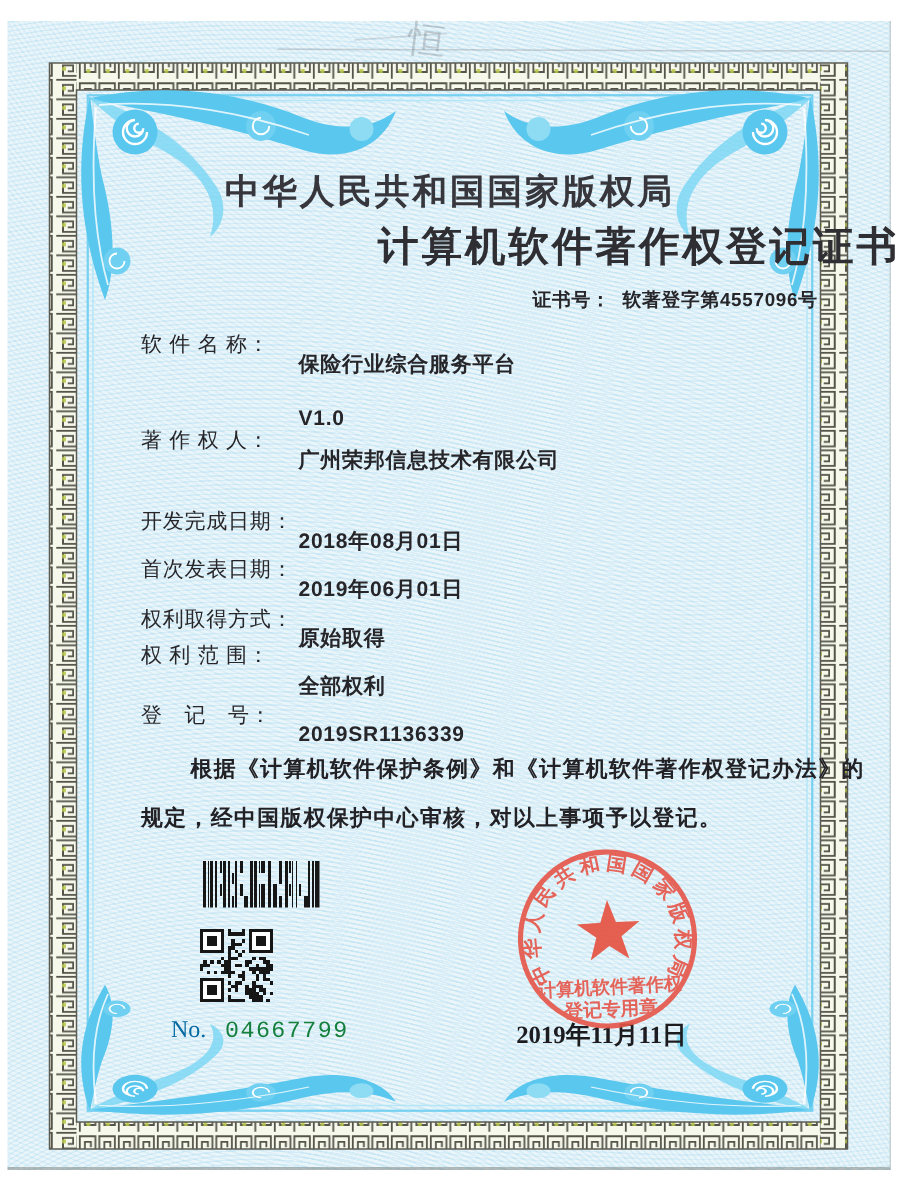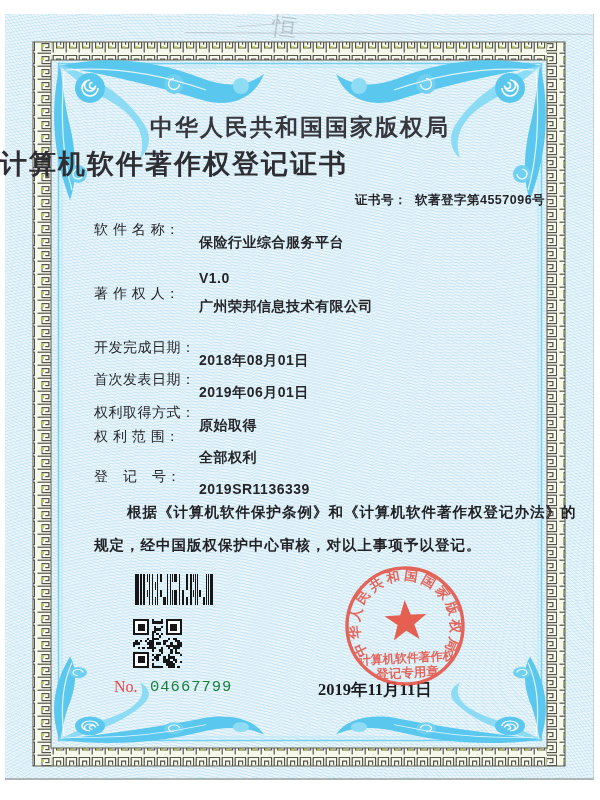--- a/index.html
+++ b/index.html
@@ -12,28 +12,28 @@
       #eaf5fa;
     border-bottom:2px solid rgba(110,115,108,.45);
     border-right:1px solid rgba(150,155,150,.35);
   }
   .crease{position:absolute;left:185px;top:33px;width:408px;height:1px;background:rgba(130,135,140,.35);transform:rotate(.2deg);}
   .pencil{position:absolute;left:272px;top:10px;font-family:"Liberation Serif",serif;font-size:25px;color:#767e85;opacity:.35;transform:rotate(7deg);}
   .pencil-line{position:absolute;left:236px;top:24px;width:62px;height:1px;background:#8a9096;opacity:.28;transform:rotate(-4deg);}
   svg.deco{position:absolute;left:0;top:0;}
   .t{position:absolute;white-space:nowrap;color:#26262a;}
   .authority{left:0;top:112px;width:600px;text-align:center;font-family:"Liberation Serif",serif;font-size:23px;font-weight:600;letter-spacing:2px;color:#36363c;}
-  .certtitle{left:0;top:146px;width:600px;text-align:left;font-family:"Liberation Serif",serif;font-size:27px;font-weight:bold;letter-spacing:2px;color:#2e2e33;}
+  .certtitle{left:0;top:146px;width:600px;text-align:right;font-family:"Liberation Serif",serif;font-size:27px;font-weight:bold;letter-spacing:2px;color:#2e2e33;}
   .certno{left:355px;top:192px;font-size:12.5px;font-weight:bold;letter-spacing:.5px;color:#26262a;}
   .lbl{font-size:14px;font-weight:normal;letter-spacing:.5px;}
   .val{font-size:14px;font-weight:bold;letter-spacing:.5px;margin-top:13px;}
   .stmt{font-size:14.5px;font-weight:bold;letter-spacing:1px;color:#222226;}
-  .serial-label{left:114px;top:678px;font-family:"Liberation Serif",serif;font-size:16px;color:#ef4444;}
+  .serial-label{left:114px;top:678px;font-family:"Liberation Serif",serif;font-size:16px;color:#0369a1;}
   .serial-num{left:150px;top:678px;font-family:"Liberation Mono",monospace;font-size:15.5px;letter-spacing:1px;color:#15803d;}
-  .issue-date{left:318px;top:679px;width:166px;font-family:"Liberation Serif",serif;font-size:16.5px;font-weight:bold;color:#1c1c20;z-index:4;}
+  .issue-date{left:318px;top:679px;width:166px;text-align:center;font-family:"Liberation Serif",serif;font-size:16.5px;font-weight:bold;color:#1c1c20;z-index:4;}
   #bc{position:absolute;left:135px;top:574px;z-index:3;}
   #qr{position:absolute;left:133px;top:619px;z-index:3;}
   #sealsvg{position:absolute;left:330px;top:552px;z-index:5;}
 </style>
 </head>
 <body>
 
 <div id="stage">
   <div class="paper"></div>
   <div class="crease"></div>

